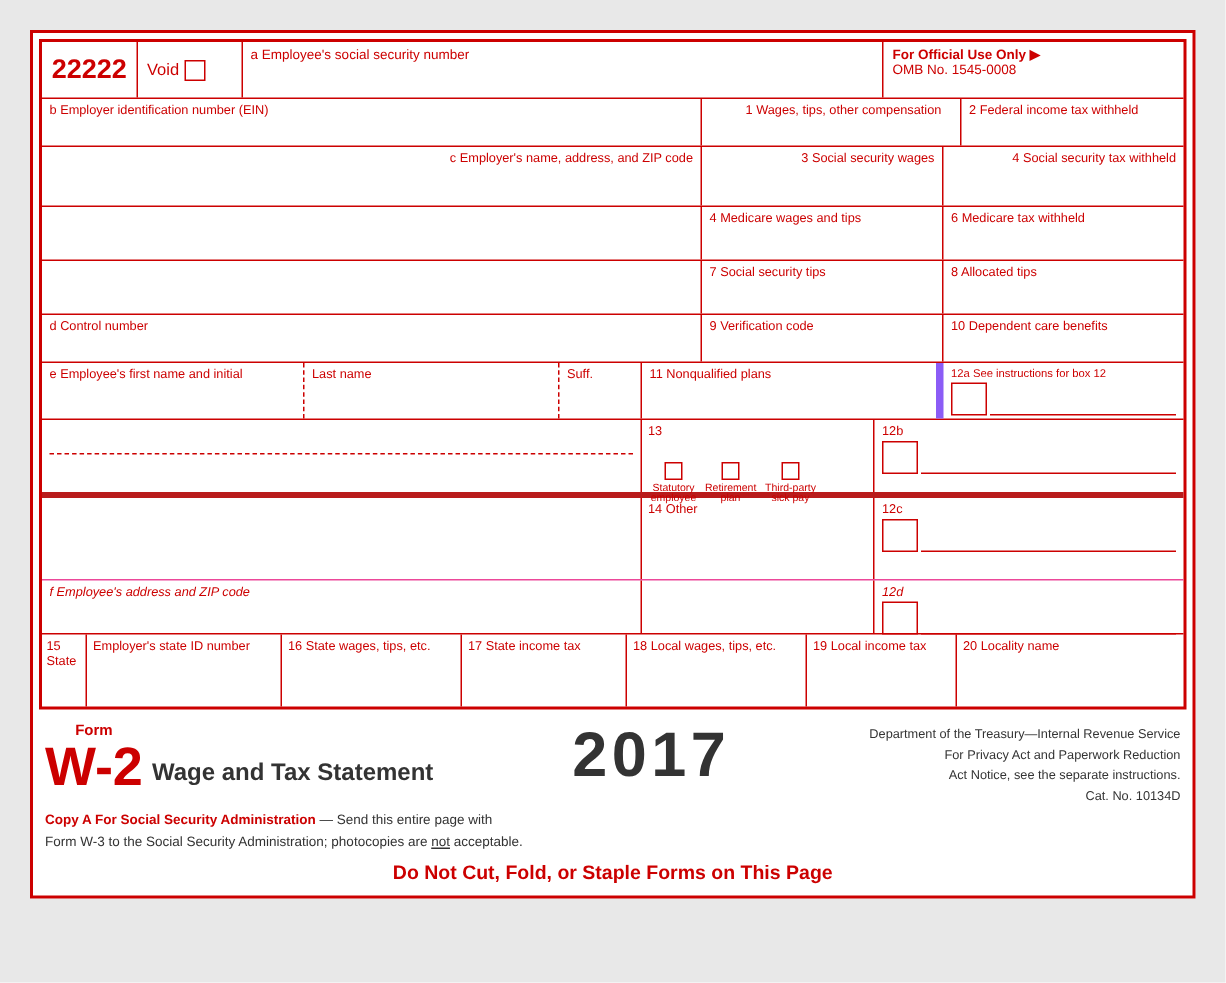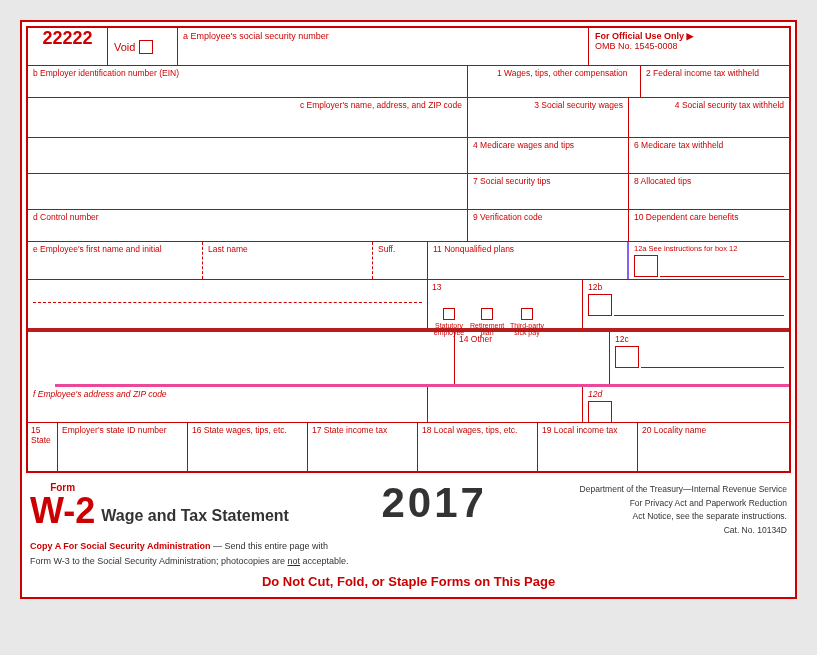--- a/index.html
+++ b/index.html
@@ -20,23 +20,24 @@
       border: 2px solid #cc0000;
       margin: 4px;
     }
     
     .row1 {
       display: flex;
       border-bottom: 1px solid #cc0000;
       height: 38px;
     }
     .cell-22222 {
-      width: 80px;
-      border-right: 1px solid #cc0000;
-      display: flex;
+      width: 64px;
+      border-right: 1px solid #cc0000;
+      display: flex;
+      align-items: center;
       justify-content: center;
       font-size: 18px;
       font-weight: bold;
       color: #cc0000;
     }
     .cell-void {
       width: 70px;
       border-right: 1px solid #cc0000;
       display: flex;
       align-items: center;
@@ -193,21 +194,21 @@
       border-right: 1px dashed #cc0000;
       padding: 2px 5px;
     }
     .cell-suff {
       width: 55px;
       border-right: 1px solid #cc0000;
       padding: 2px 5px;
     }
     .cell-box11 {
       flex: 1;
-      border-right: 2px solid #8b5cf6;
+      border-right: 5px solid #8b5cf6;
       padding: 2px 5px;
     }
     .cell-box12a {
       width: 160px;
       padding: 2px 5px;
       position: relative;
     }
     
     .row8 {
       display: flex;
@@ -243,23 +244,22 @@
       gap: 2px;
     }
     .box13-checkbox {
       width: 12px;
       height: 12px;
       border: 1px solid #cc0000;
     }
     
     .row9 {
       display: flex;
-      border-bottom: 3px solid #ec4899;
+      border-bottom: 1px solid #ec4899;
       height: 55px;
-      margin-left: 27px;
     }
     .cell-empaddr2 {
       width: 400px;
       border-right: 1px solid #cc0000;
       padding: 2px 5px;
     }
     .cell-box14 {
       width: 155px;
       border-right: 1px solid #cc0000;
       padding: 2px 4px;

